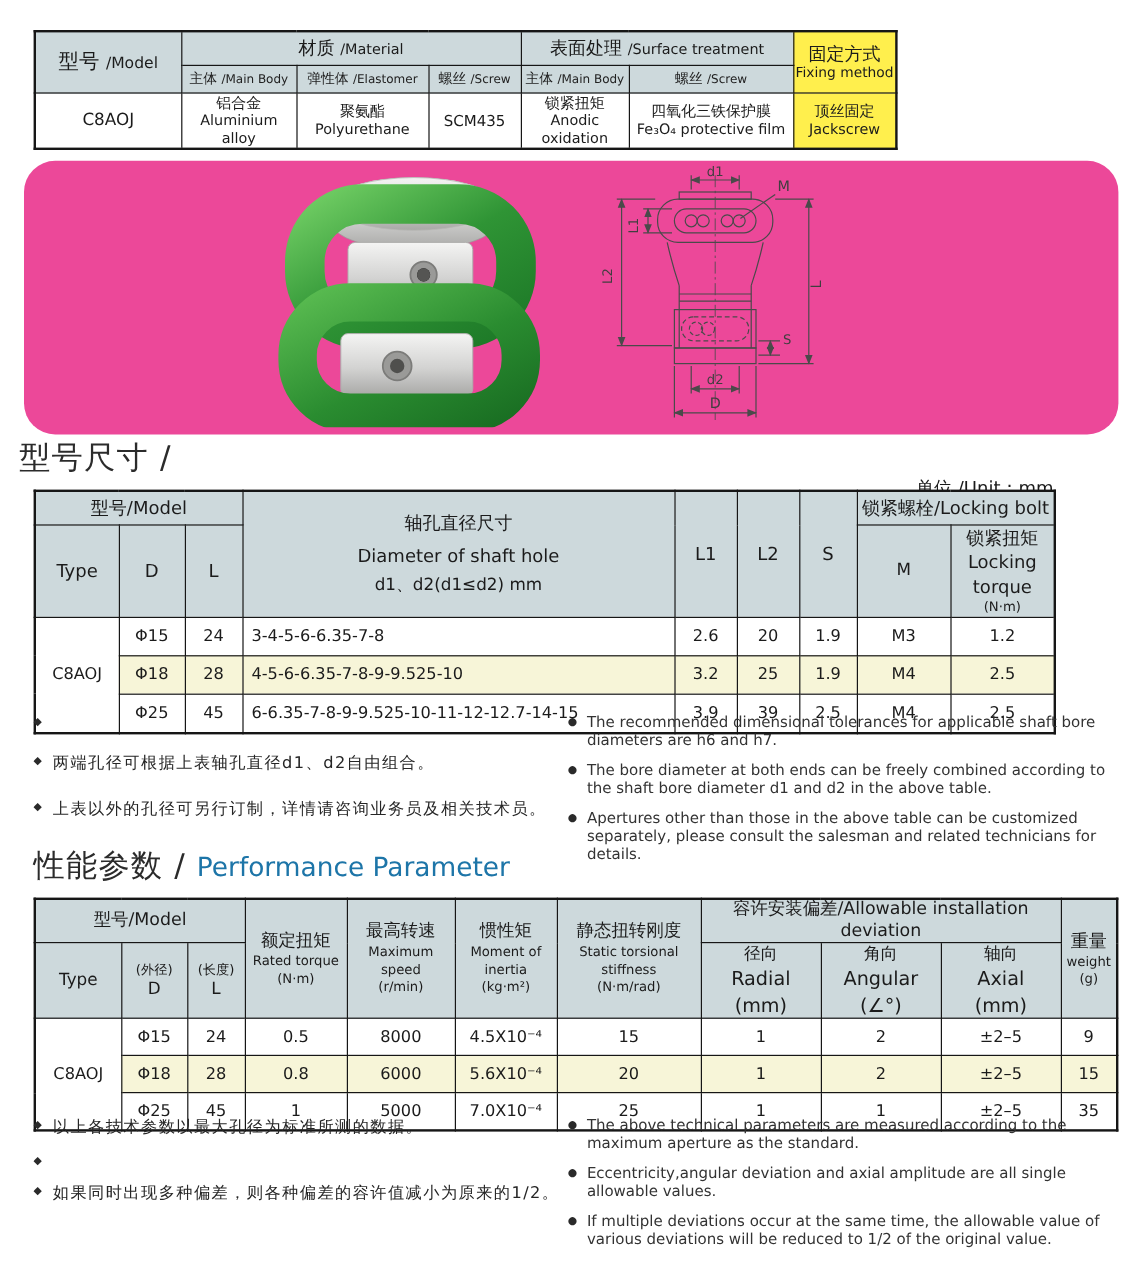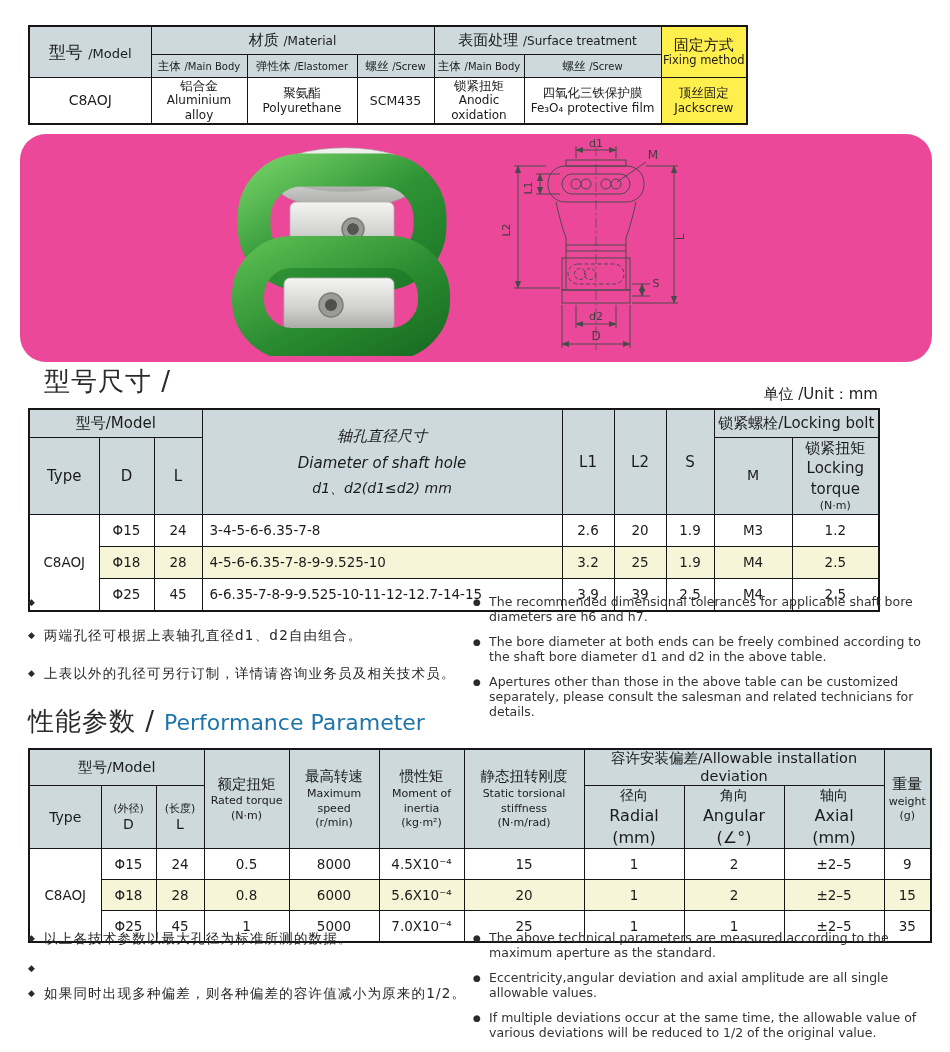--- a/index.html
+++ b/index.html
@@ -37,21 +37,21 @@
   .sec-title{position:absolute;display:flex;align-items:baseline;gap:9px;white-space:nowrap;}
   .sec-title .t-zh{font-size:26px;color:#2b2b2b;letter-spacing:1px;}
   .sec-title .t-en{font-size:22px;color:#1d75a8;}
   .unit-label{position:absolute;font-size:15px;color:#1b1b1b;}
 
   
   #sizeTable{left:28px;top:408px;width:850px;}
   #sizeTable .h1 td{height:27px;font-size:15px;}
   #sizeTable .h2 td{height:55px;font-size:15px;}
   #sizeTable .dr td{height:31px;font-size:13.5px;}
-  #sizeTable .shaft-cell{font-size:15px;line-height:1.75;font-style:italic;}
+  #sizeTable .shaft-cell{font-size:15px;line-height:1.75;}
   #sizeTable .shaft-cell .rng{font-size:14px;}
   #sizeTable .torque-cell{font-size:12px;line-height:1.35;}
   #sizeTable .torque-cell .u{font-size:11px;}
   #sizeTable .holes{text-align:left;padding-left:7px;font-size:13px;}
   #sizeTable .model-c{font-size:15px;}
 
   
   #perfTable{left:28px;top:748px;width:902px;}
   #perfTable .h1 td{height:29px;font-size:14.5px;}
   #perfTable .h2 td{height:56px;font-size:14px;}
@@ -272,24 +272,24 @@
         <text x="54" y="50" transform="rotate(-90 54 50)">L1</text>
         <text x="32" y="92" transform="rotate(-90 32 92)">L2</text>
         <text x="206" y="99" transform="rotate(-90 206 99)" font-size="12">L</text>
         <text x="178" y="149" font-size="11">S</text>
         <text x="118" y="182">d2</text>
         <text x="118" y="202" font-size="12">D</text>
       </g>
     </svg>
   </div>
 
-  <div class="sec-title" style="left:44px;top:364px;">
+  <div class="sec-title" style="left:16px;top:364px;">
     <span class="t-zh">型号尺寸 /</span>
   </div>
-  <div class="unit-label" style="top:385px;right:72px;">单位 /Unit：mm</div>
+  <div class="unit-label" style="top:398px;right:72px;">单位 /Unit：mm</div>
 
   <table class="tbl" id="sizeTable">
     <colgroup>
       <col style="width:70px">
         <col style="width:55px">
         <col style="width:48px">
         <col style="width:360px">
       <col style="width:52px">
         <col style="width:52px">
         <col style="width:48px">

